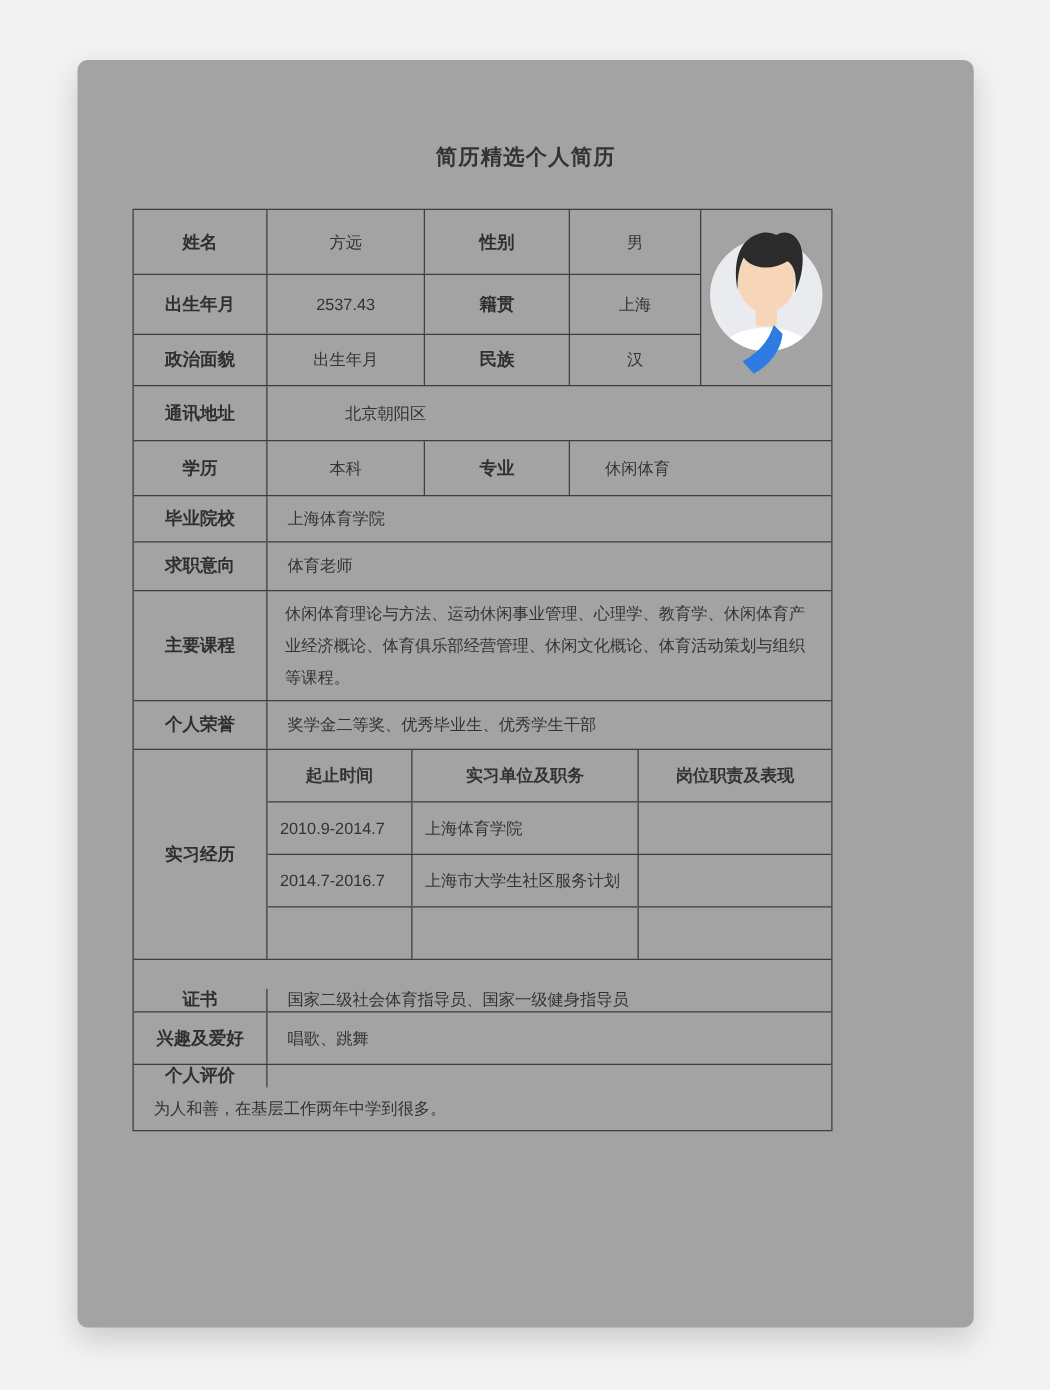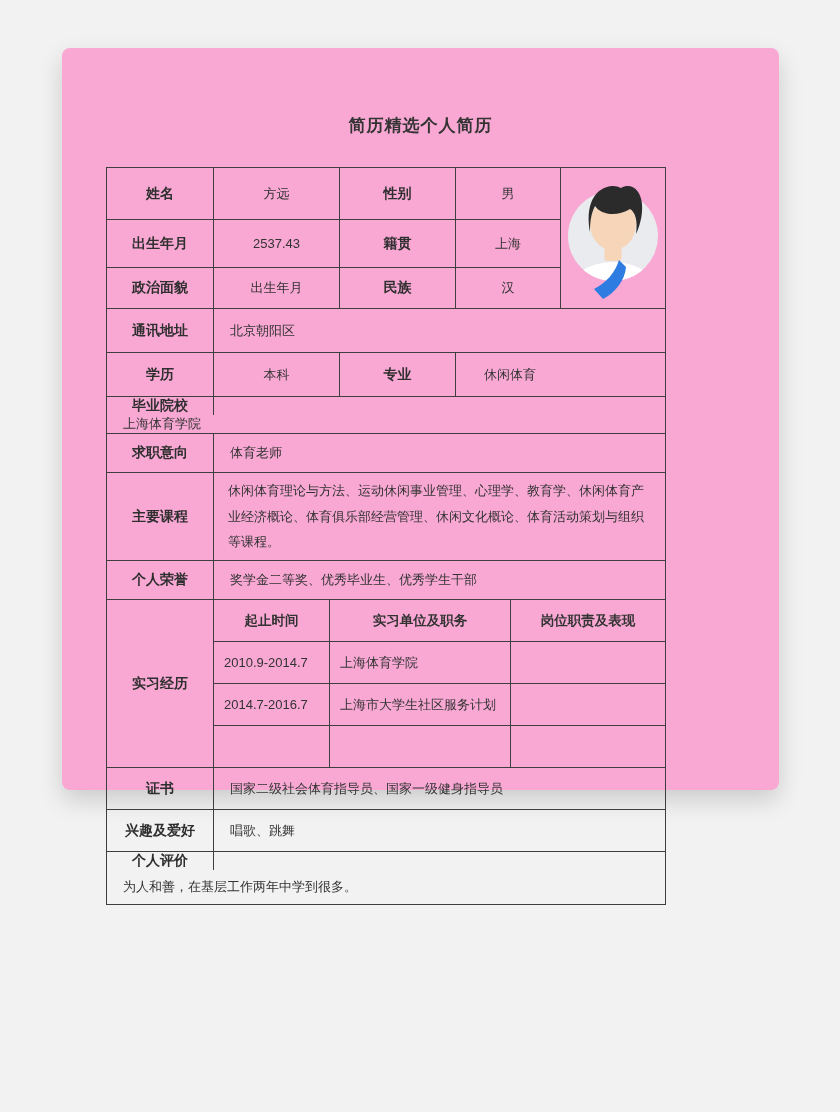--- a/index.html
+++ b/index.html
@@ -6,22 +6,22 @@
   html, body { width: 840px; height: 1112px; }
   body {
     background: #f2f2f3;
     font-family: "Liberation Sans", "DejaVu Sans", sans-serif;
     color: #333;
     position: relative;
   }
   .page {
     position: absolute;
     left: 62px; top: 48px;
-    width: 717px; height: 742px;
-    background: #f9a8d4;
+    width: 717px; height: 1014px;
+    background: #a3a3a3;
     border-radius: 8px;
     box-shadow: 0 10px 24px rgba(0,0,0,0.16);
     padding-top: 66px;
   }
   .page-title {
     text-align: center;
     font-size: 17px;
     font-weight: 700;
     letter-spacing: 1px;
     color: #333;
@@ -64,29 +64,29 @@
   .grow { flex: 1; }
   
   .top-left { width: 454px; display: flex; flex-direction: column; }
   .subrow { display: flex; border-bottom: 1px solid #3e3e3e; }
   .subrow:last-child { border-bottom: none; }
   .h-name { height: 52px; }
   .h-birth { height: 48px; }
   .h-political { height: 40px; }
   .photo-cell { display: flex; align-items: center; justify-content: center; }
   
-  .h-address { height: 44px; }
+  .h-address { height: 44px; gap: 46px; }
   .h-contact { height: 46px; }
   .h-education { height: 44px; }
-  .h-school { height: 37px; flex-direction: column; }
+  .h-school { height: 37px; }
   .h-objective { height: 39px; justify-content: flex-end; }
   .h-courses { height: 88px; }
   .h-honors { height: 39px; }
   .h-intern { height: 168px; }
-  .h-cert { height: 42px; }
+  .h-cert { height: 42px; align-items: flex-end; }
   .h-hobby { height: 42px; }
   .h-eval { height: 52px; }
   .courses-text {
     line-height: 1.95;
     padding: 6px 14px;
     align-items: center;
   }
   
   .intern-right { flex: 1; display: flex; flex-direction: column; }
   .intern-row { display: flex; flex: 1; border-bottom: 1px solid #3e3e3e; }

